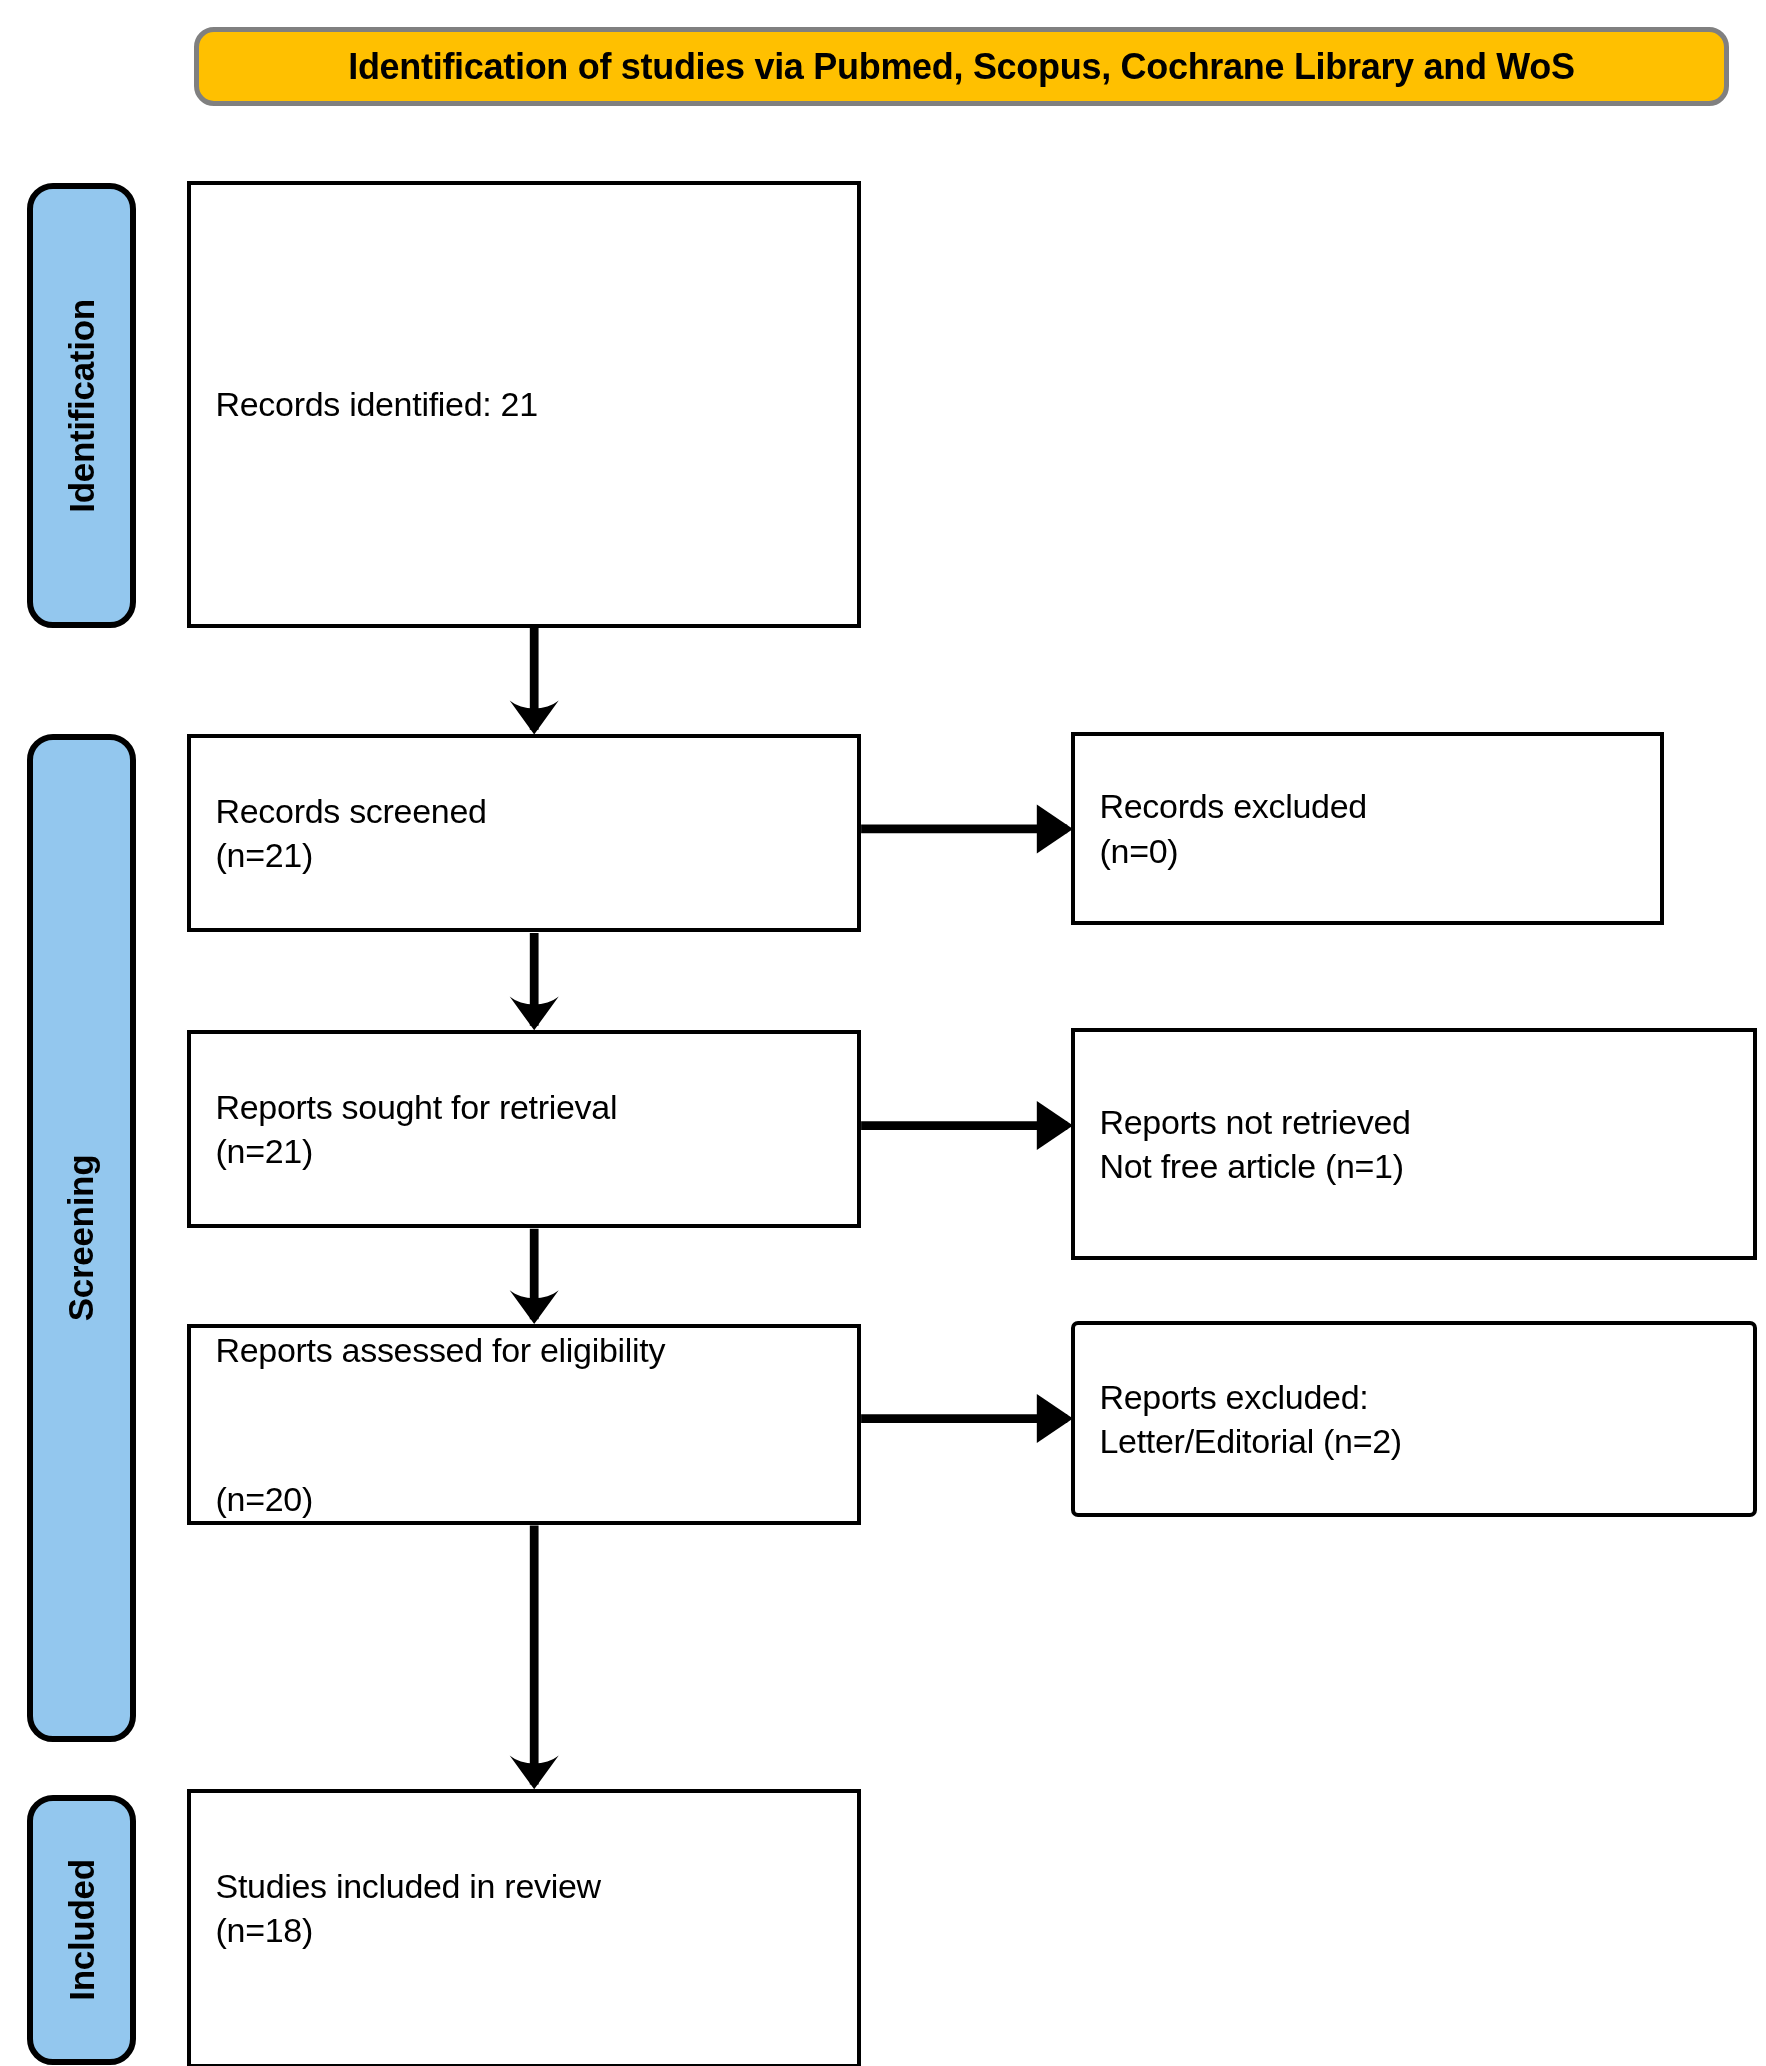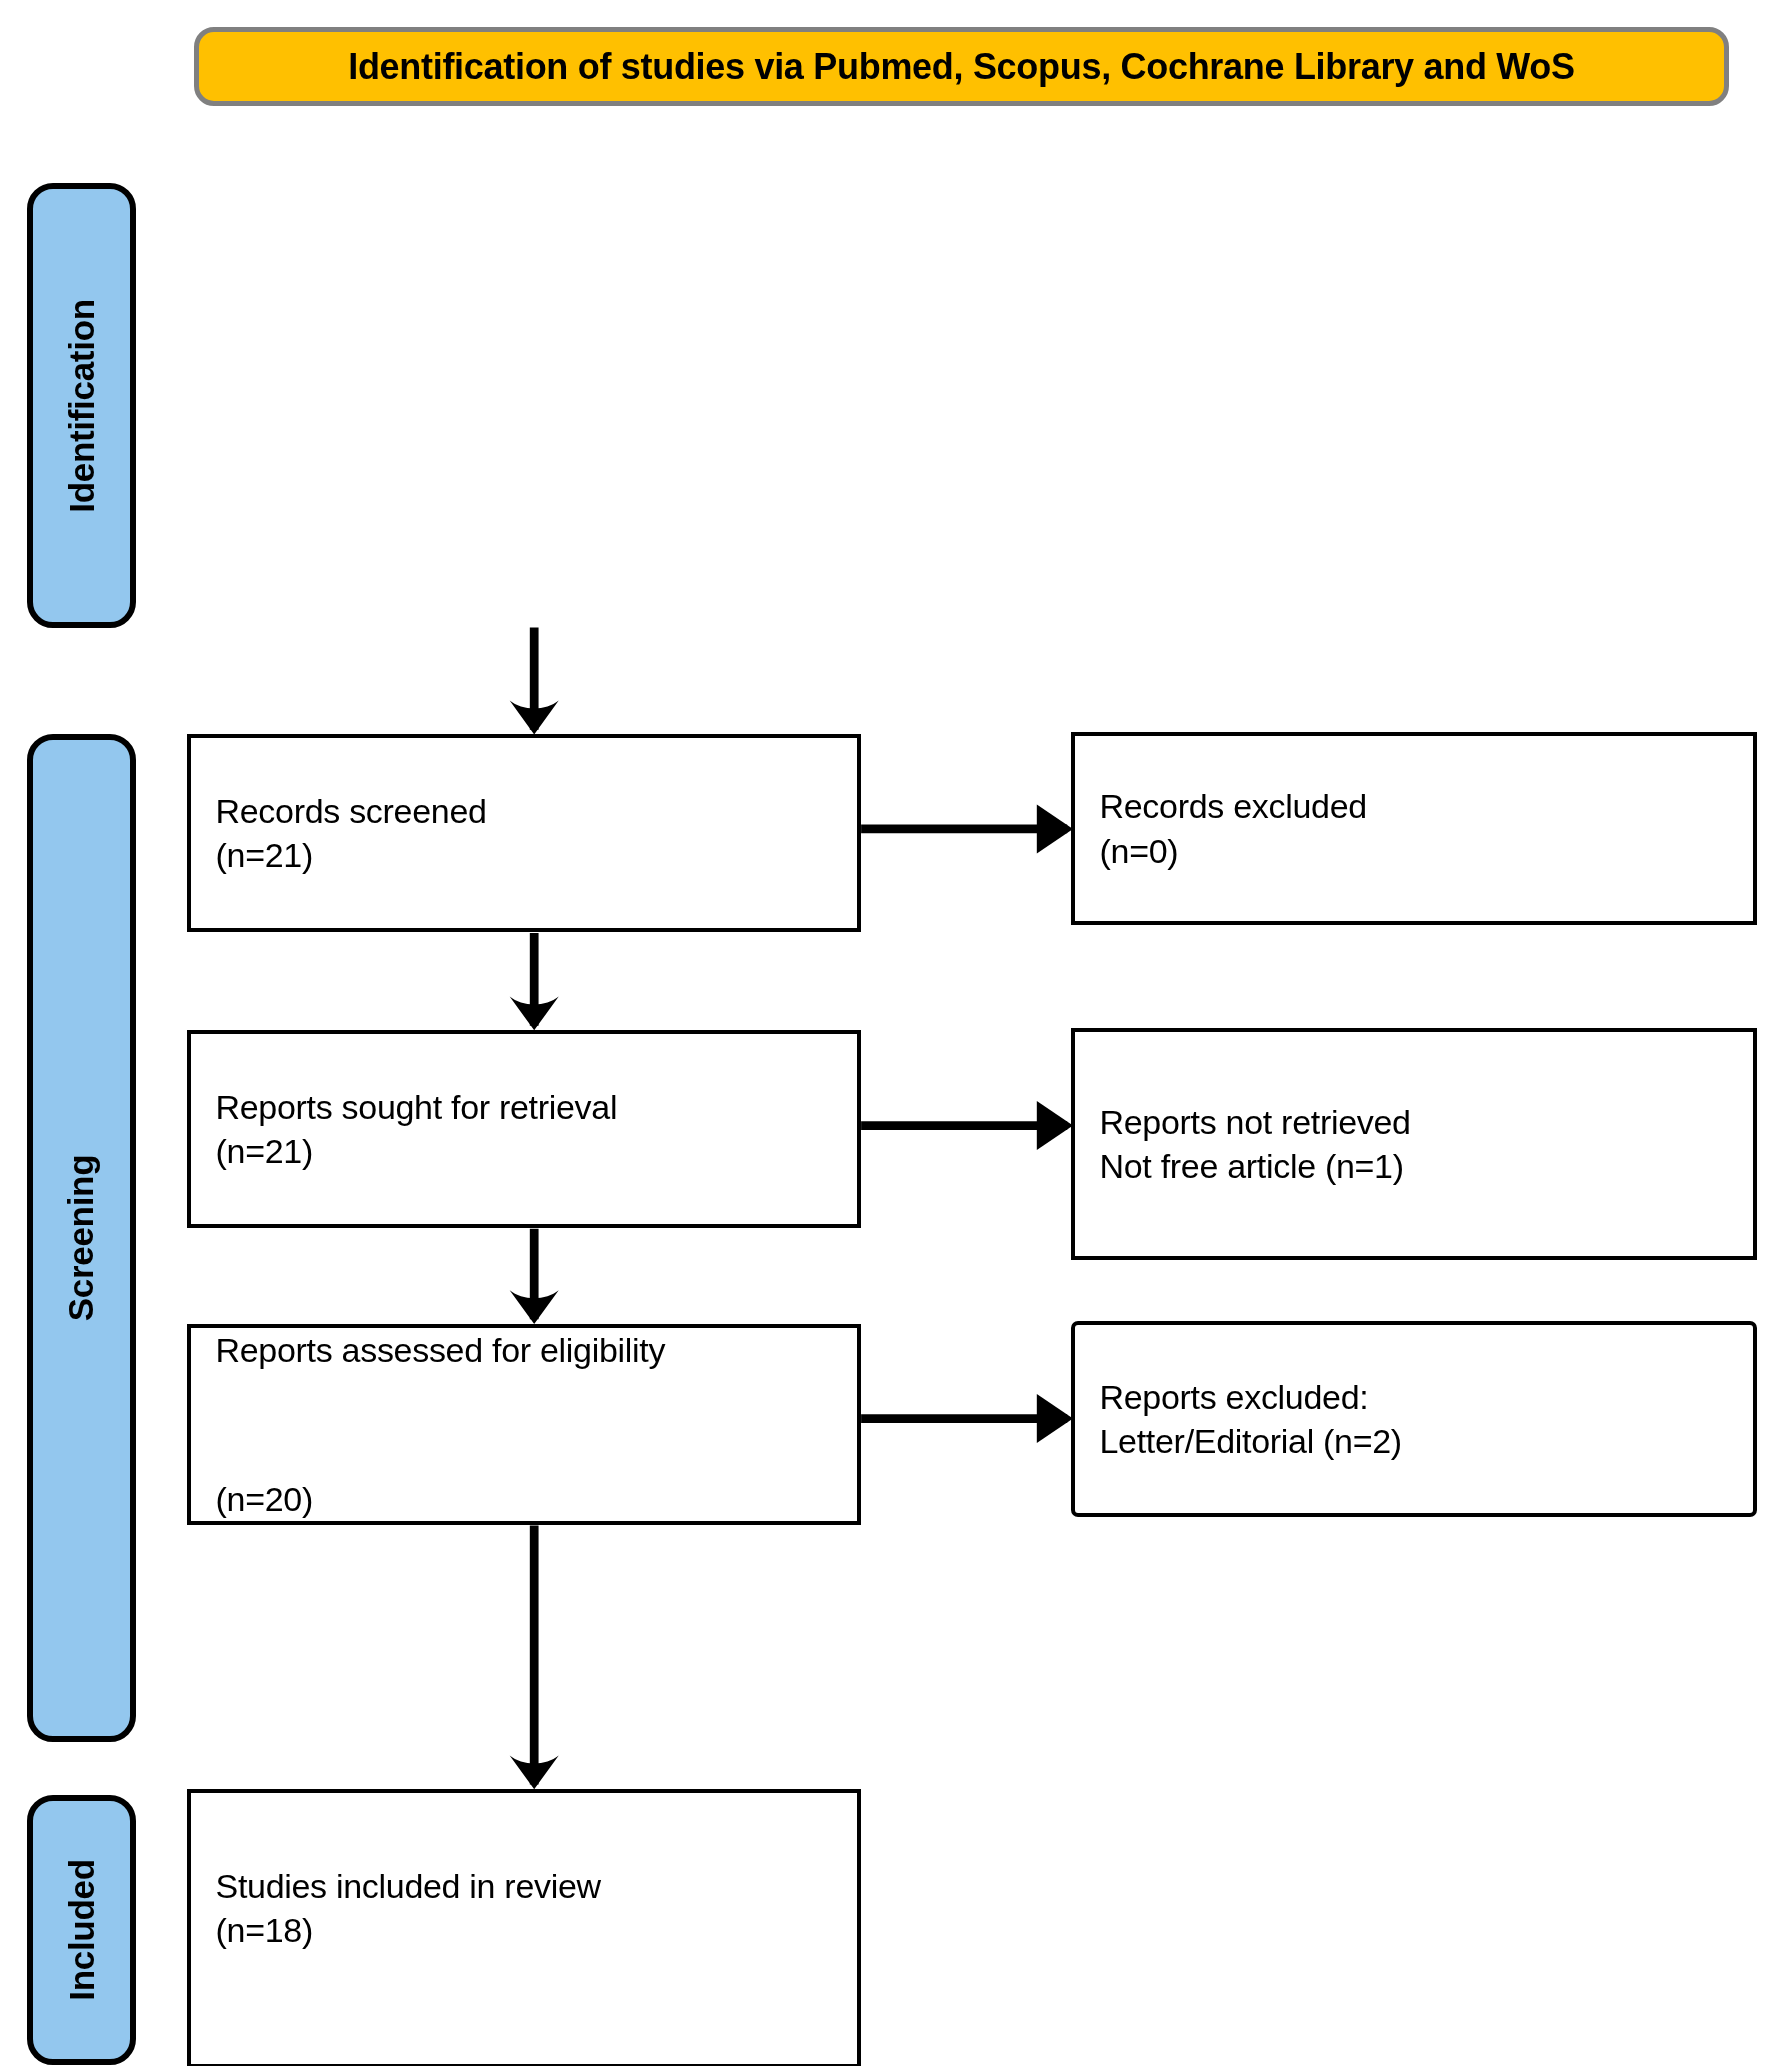--- a/index.html
+++ b/index.html
@@ -87,21 +87,21 @@
   }
 
   
   #box-identified   { left: 187px; top: 181px;  width: 674px; height: 447px; }
   #box-screened     { left: 187px; top: 734px; width: 674px; height: 198px; }
   #box-sought       { left: 187px; top: 1030px; width: 674px; height: 198px; }
   #box-assessed     { left: 187px; top: 1324px; width: 674px; height: 201px; justify-content: space-between; }
   #box-included     { left: 187px; top: 1789px; width: 674px; height: 279px; }
 
   
-  #box-rec-excluded  { left: 1071px; top: 732px; width: 686px; height: 193px; }
+  #box-rec-excluded  { left: 1071px; top: 732px; width: 593px; height: 193px; }
   #box-not-retrieved { left: 1071px; top: 1028px; width: 686px; height: 232px; }
   #box-rep-excluded  { left: 1071px; top: 1321px; width: 686px; height: 196px; border-radius: 7px; }
 
   
   #box-identified .line  { }
   #box-included  { justify-content: flex-start; padding-top: 71px; }
 
   
   #arrow-layer {
     position: absolute;
@@ -123,20 +123,23 @@
   <div class="phase-bar" id="phase-identification">
     <span class="phase-label">Identification</span>
   </div>
   <div class="phase-bar" id="phase-screening">
     <span class="phase-label">Screening</span>
   </div>
   <div class="phase-bar" id="phase-included">
     <span class="phase-label">Included</span>
   </div>
 
+  <div class="flow-box" id="box-identified">
+    <span class="line">Records identified: 21</span>
+  </div>
 
   <div class="flow-box" id="box-screened">
     <span class="line">Records screened</span>
     <span class="line">(n=21)</span>
   </div>
 
   <div class="flow-box" id="box-sought">
     <span class="line">Reports sought for retrieval</span>
     <span class="line">(n=21)</span>
   </div>

